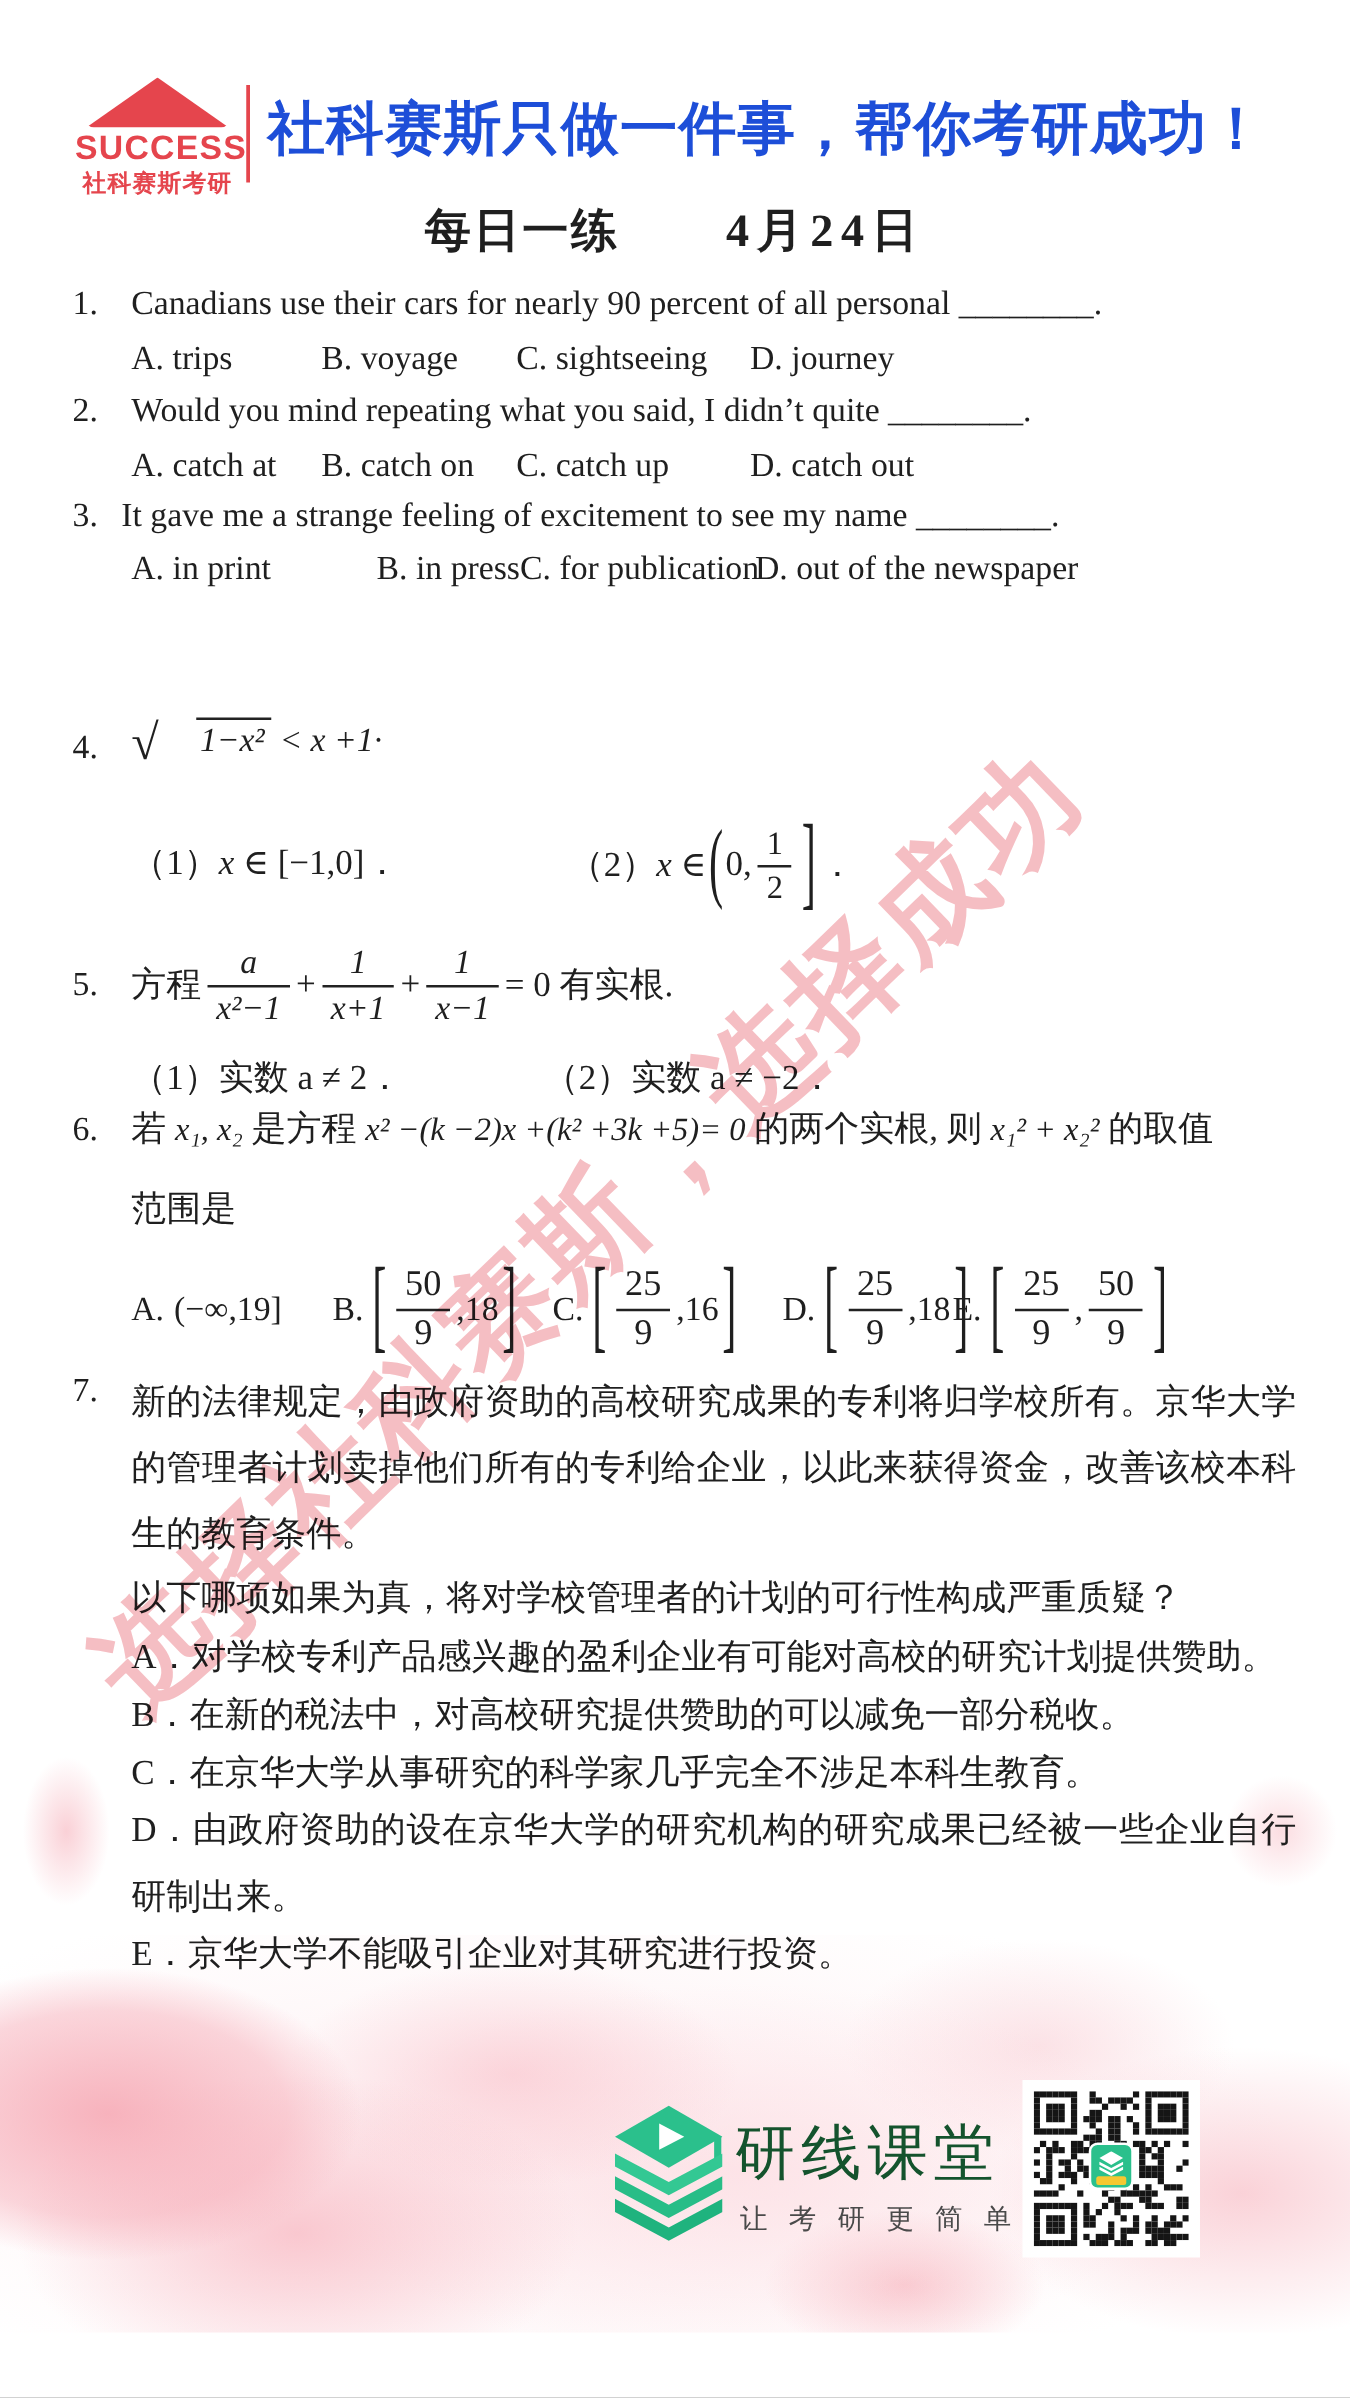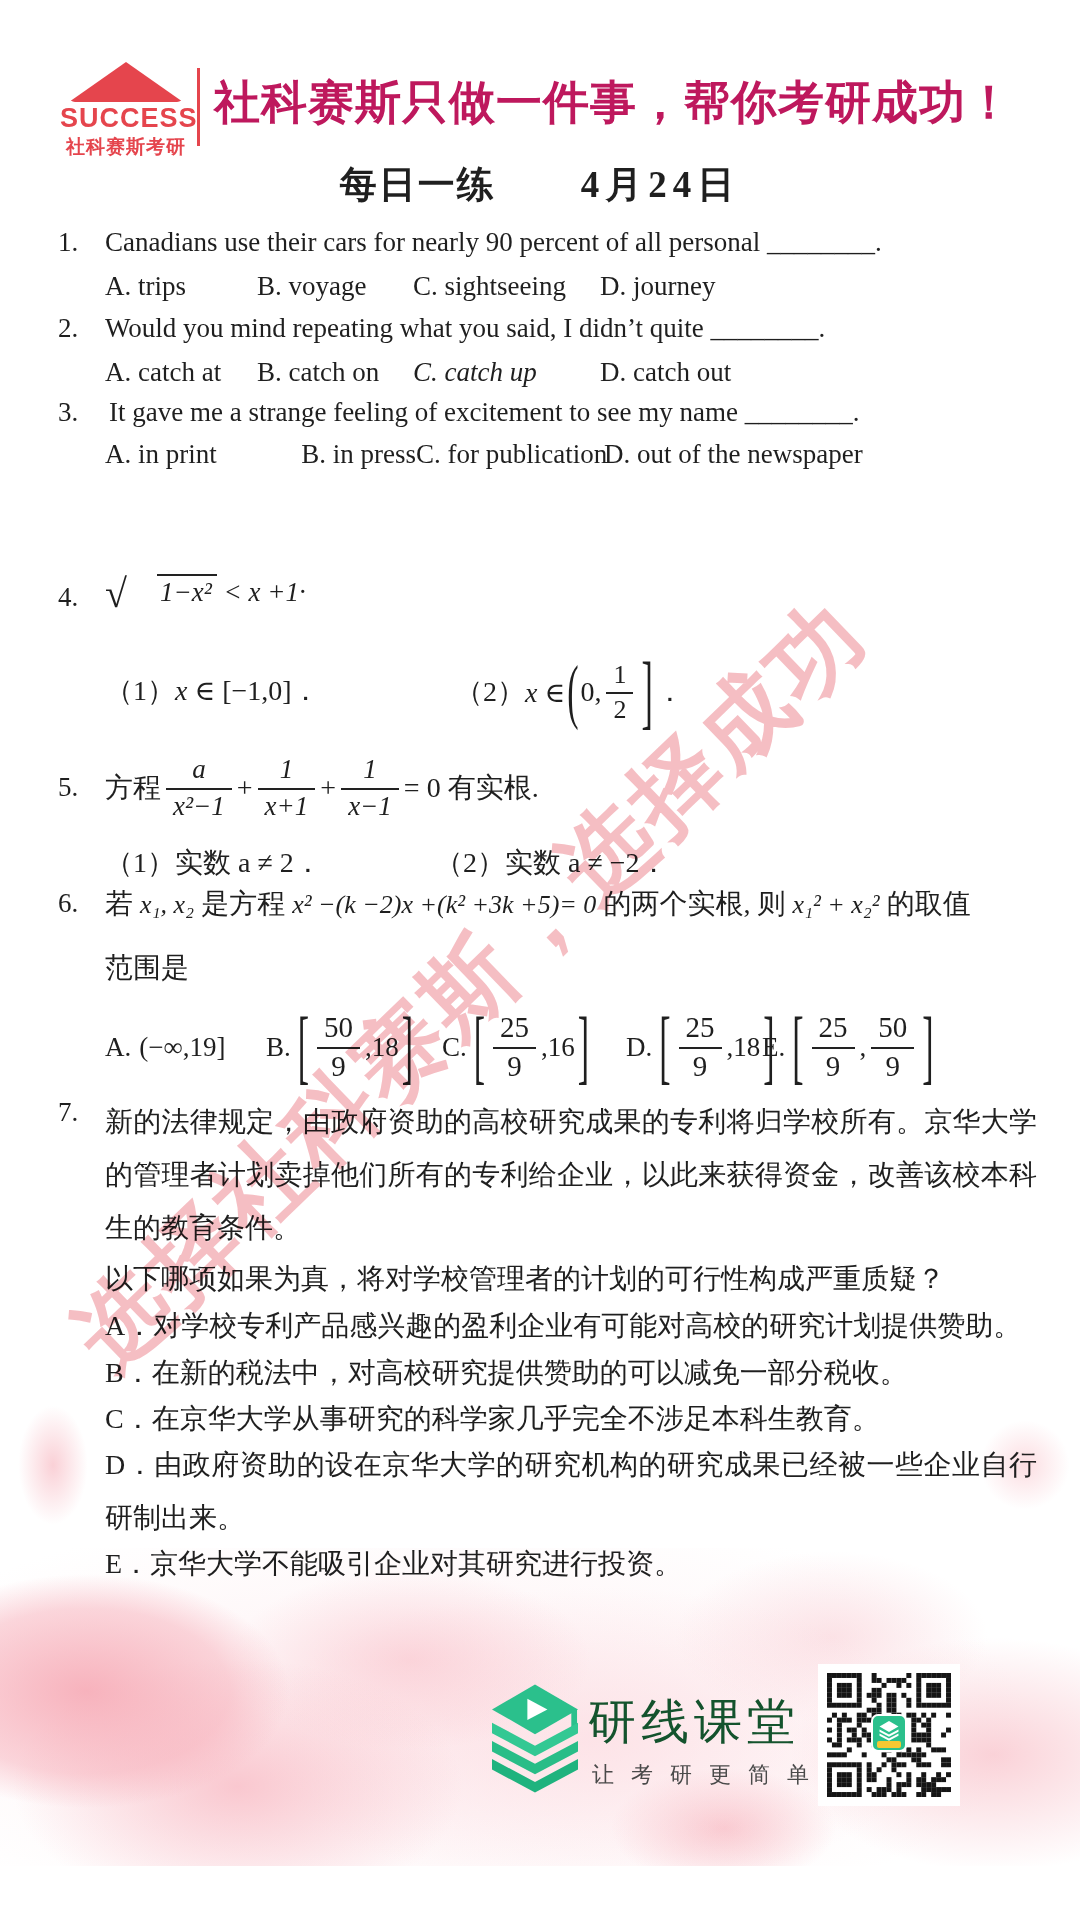--- a/index.html
+++ b/index.html
@@ -19,21 +19,21 @@
   .logo-roof { width:0; height:0; margin:0 auto 2px auto;
     border-left:57px solid transparent; border-right:57px solid transparent;
     border-bottom:40px solid #e5454d; border-radius:6px; }
   .logo-brand { font-family:"Liberation Sans","DejaVu Sans",sans-serif; font-weight:bold;
     color:#e5454d; font-size:27px; letter-spacing:1px; text-align:center; line-height:1.05; }
   .logo-sub { font-family:"Liberation Sans","DejaVu Sans",sans-serif; font-weight:bold;
     color:#e5454d; font-size:19px; letter-spacing:1px; text-align:center; margin-top:2px; }
   .divider { position:absolute; left:197px; top:68px; width:3px; height:78px; background:#e5454d; }
   .slogan { position:absolute; left:214px; top:72px; width:820px;
     font-family:"Liberation Sans","DejaVu Sans",sans-serif; font-weight:bold;
-    color:#be185d; font-size:46px; letter-spacing:1px; white-space:nowrap; }
+    color:#1d4ed8; font-size:46px; letter-spacing:1px; white-space:nowrap; }
 
   .title-row { position:absolute; top:160px; left:0; width:1080px; text-align:center;
     font-size:37px; font-weight:600; letter-spacing:2px; }
   .title-gap { display:inline-block; width:85px; }
 
   
   .opts { position:absolute; left:105px; display:flex; font-size:27px; line-height:1.32; white-space:nowrap; }
 
   
   .it { font-style:italic; }
@@ -125,26 +125,26 @@
       <span style="width:156px;">B. voyage</span>
       <span style="width:187px;">C. sightseeing</span>
       <span>D. journey</span>
     </div>
 
     <div class="qnum" style="top:311px;">2.</div>
     <div class="row" style="left:105px; top:311px;">Would you mind repeating what you said, I didn’t quite ________.</div>
     <div class="opts" style="top:355px;">
       <span style="width:152px;">A. catch at</span>
       <span style="width:156px;">B. catch on</span>
-      <span style="width:187px;font-style:italic;">C. catch up</span>
+      <span style="width:187px;">C. catch up</span>
       <span>D. catch out</span>
     </div>
 
     <div class="qnum" style="top:395px;">3.</div>
-    <div class="row" style="left:109px; top:395px;">It gave me a strange feeling of excitement to see my name ________.</div>
+    <div class="row" style="left:97px; top:395px;">It gave me a strange feeling of excitement to see my name ________.</div>
     <div class="opts" style="top:437px;">
       <span style="width:141px;">A. in print</span>
       <span style="width:170px;text-align:right;">B. in press</span>
       <span style="width:188px;">C. for publication</span>
       <span>D. out of the newspaper</span>
     </div>
 
     <div class="qnum" style="top:580px;">4.</div>
     <div class="row" style="left:105px; top:574px;">
       <span class="sqrt-sym">√</span><span class="sqrt-body it">1−x²</span>

